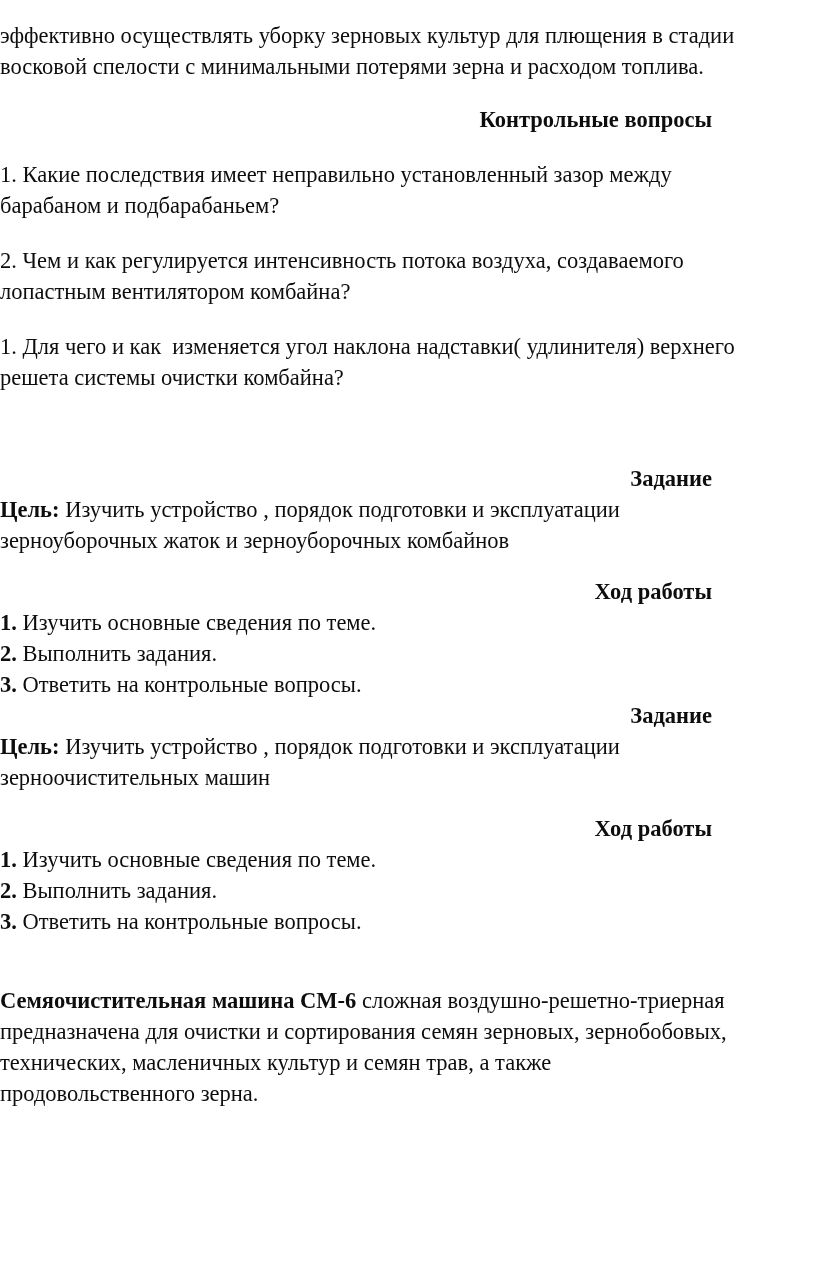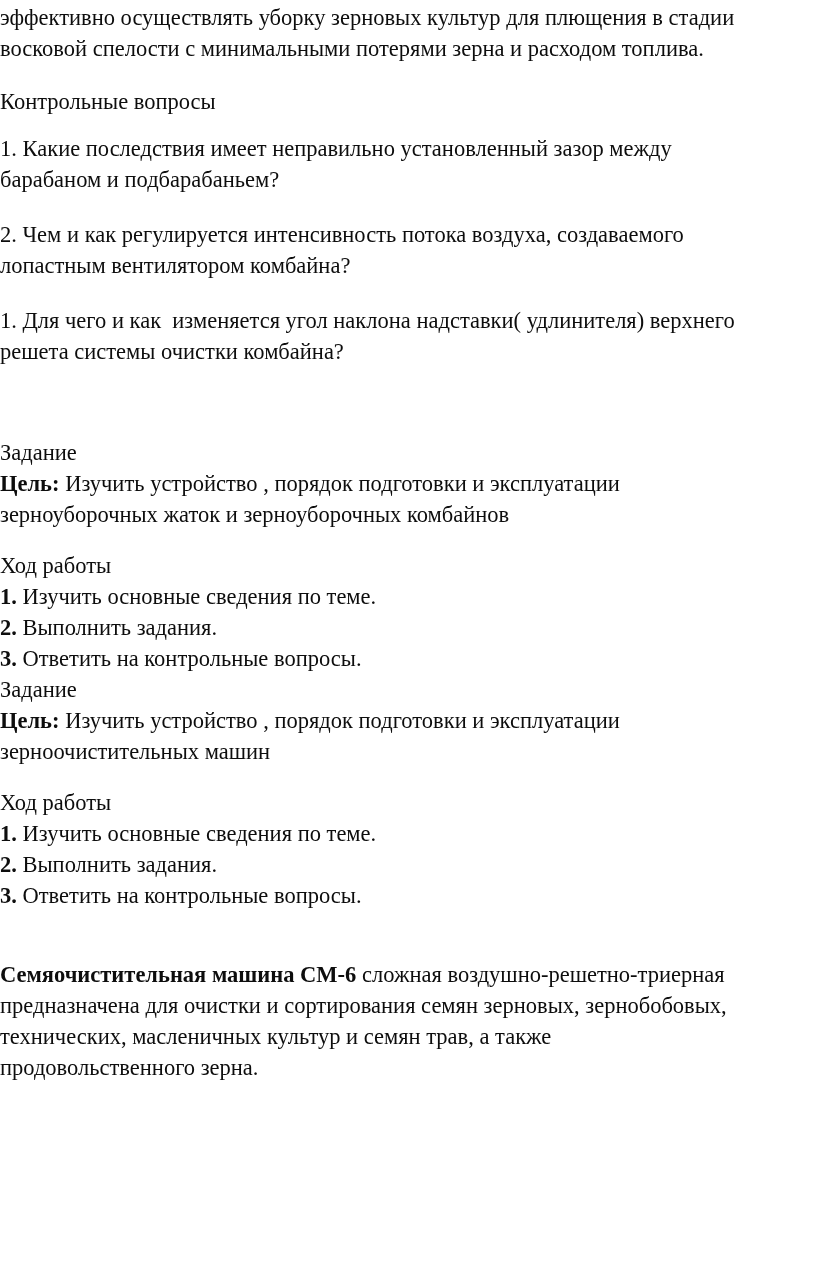--- a/index.html
+++ b/index.html
@@ -10,35 +10,35 @@
   body {
     width: 816px;
     height: 1273px;
     overflow: hidden;
     font-family: "Liberation Serif", "DejaVu Serif", serif;
     font-size: 22.5px;
     line-height: 31px;
     color: #0d0d0d;
   }
   .doc {
-    padding: 2px 4px 0 0;
+    padding: 20px 4px 0 0;
   }
   .para {
     white-space: pre-wrap;
     margin: 0;
   }
   .h-center {
     width: 712px;
-    text-align: left;
-    font-weight: normal;
+    text-align: right;
+    font-weight: bold;
     margin: 0;
   }
   .bold { font-weight: bold; text-align: center; }
   .mt-heading1   { margin-top: 22px; }
-  .mt-q-first    { margin-top: 16px; }
+  .mt-q-first    { margin-top: 24px; }
   .mt-q         { margin-top: 24px; }
   .mt-zadanie1   { margin-top: 70px; }
   .mt-hod       { margin-top: 20px; }
   .mt-tema5      { margin-top: 90px; }
   .mt-sm4        { margin-top: 48px; }
   .step { margin: 0; white-space: pre-wrap; }
 </style>
 </head>
 <body>
 

